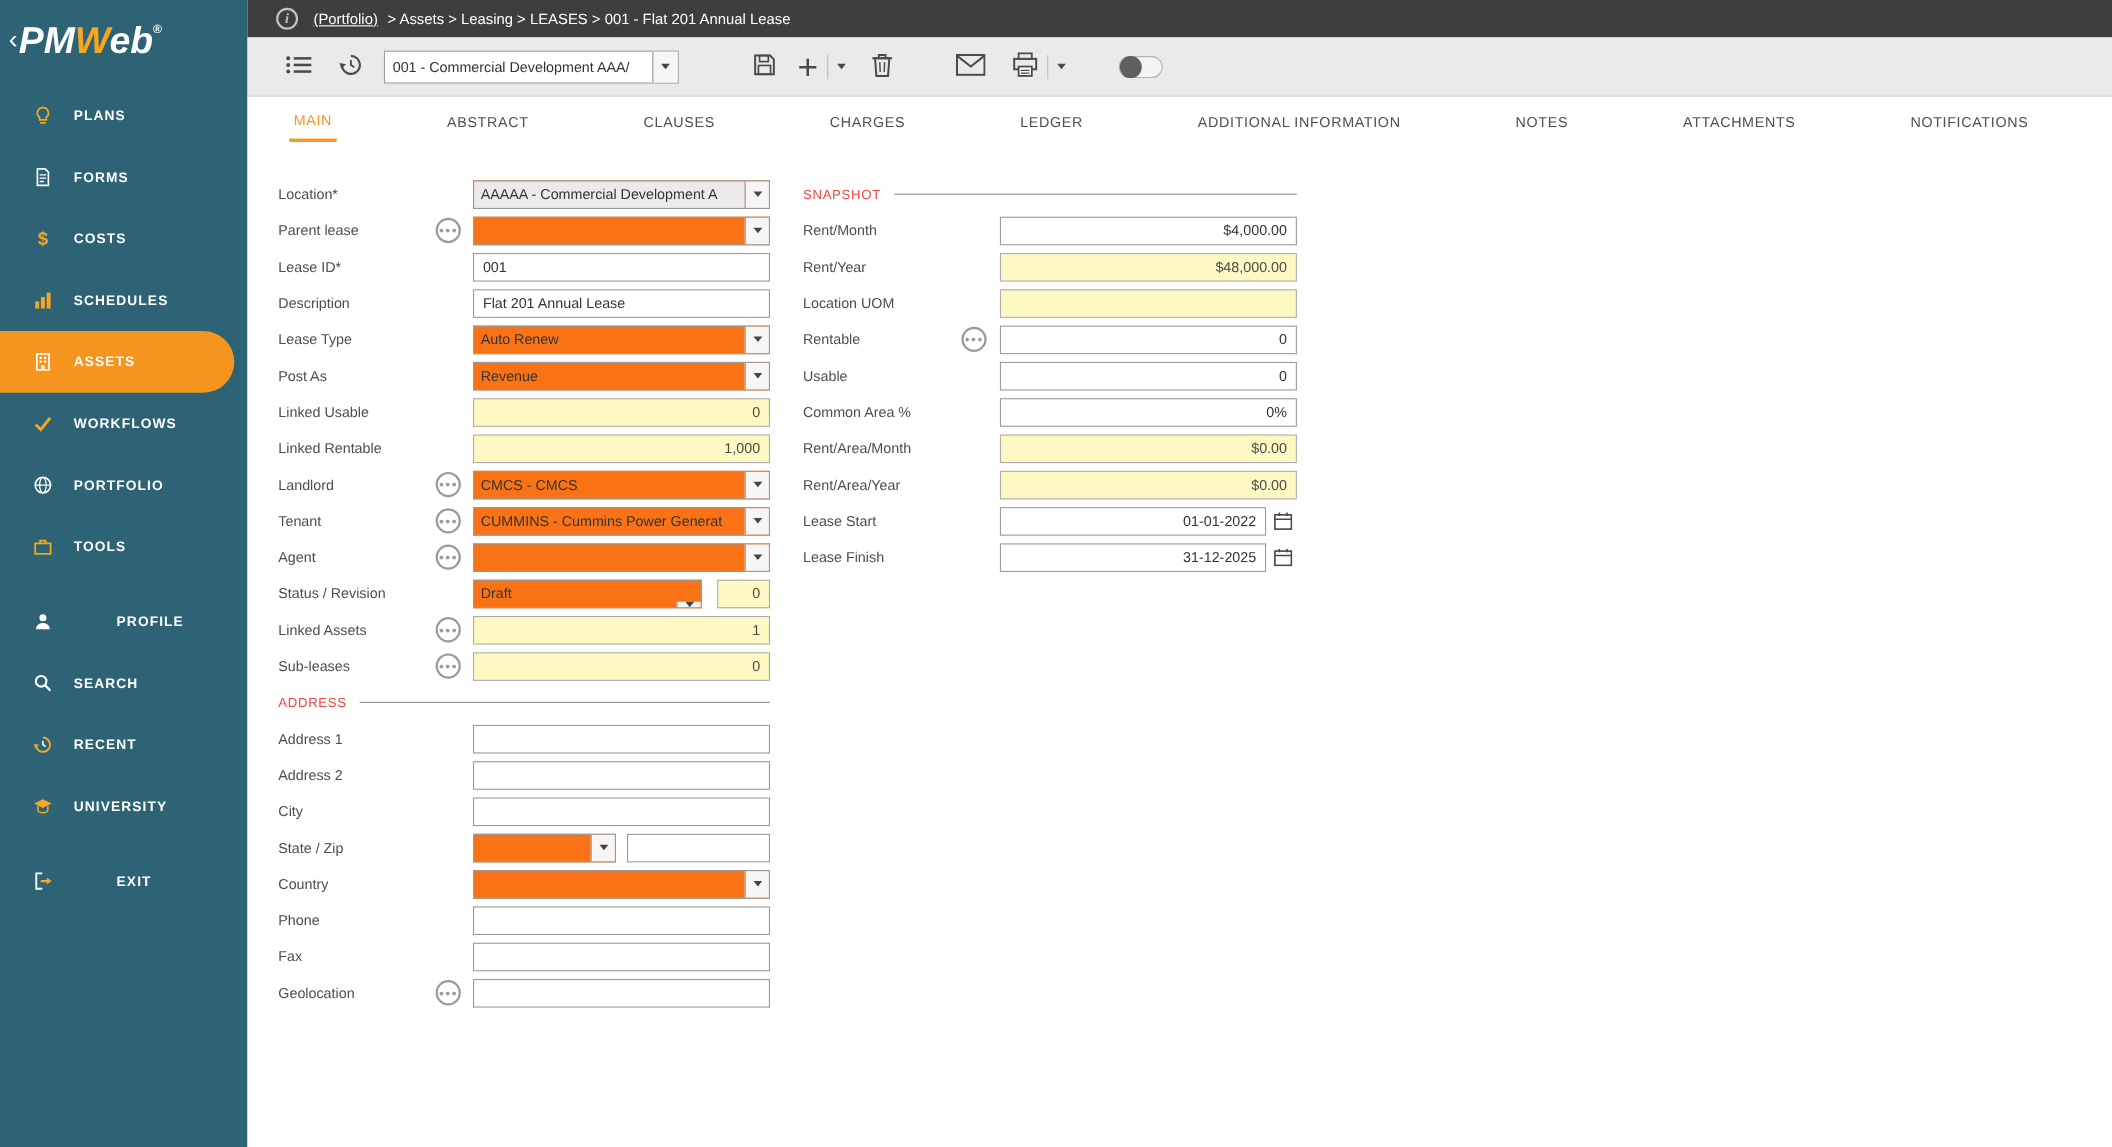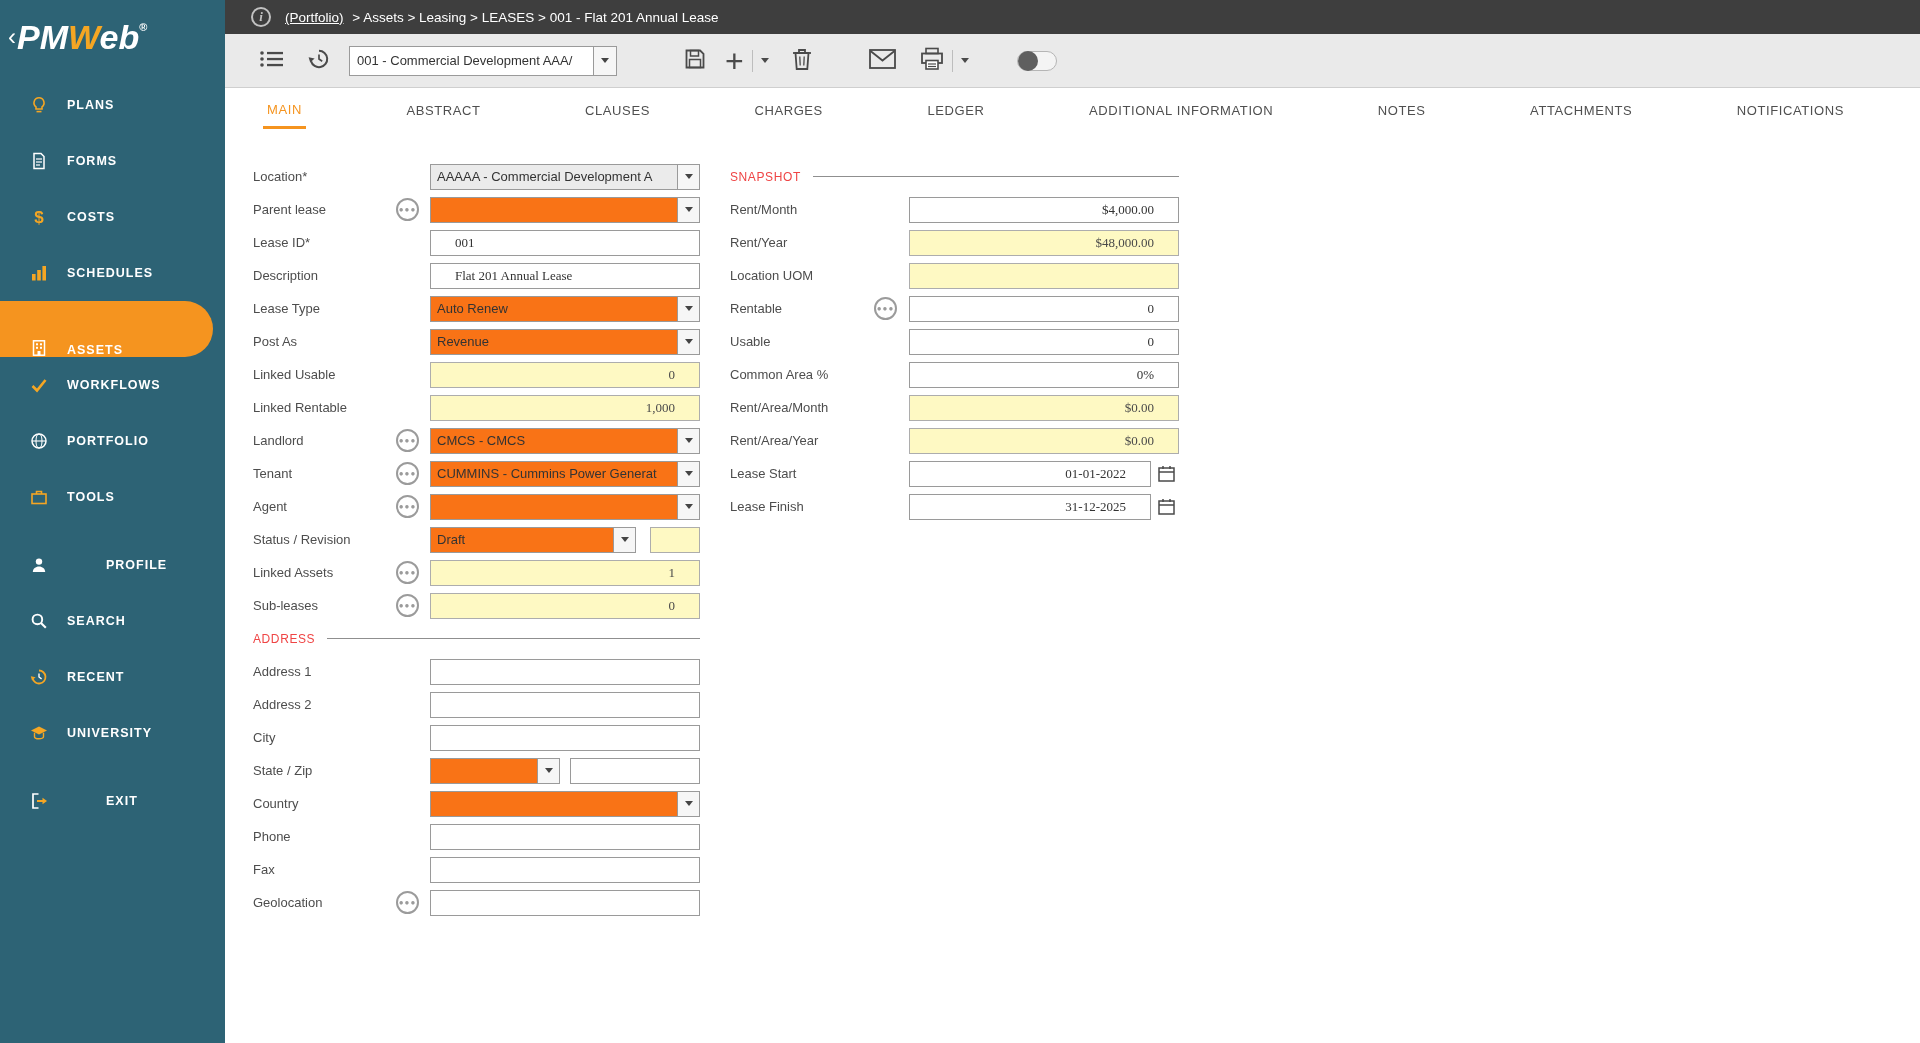--- a/index.html
+++ b/index.html
@@ -10,21 +10,21 @@
   
   .sidebar { width:225px; background:#2d6375; flex-shrink:0; display:flex; flex-direction:column; }
   .logo { padding:18px 21px 20px 8px; color:#fff; font-weight:bold; font-style:italic; font-size:34px; white-space:nowrap; cursor:pointer; }
   .logo .chev { font-style:normal; font-size:24px; font-weight:normal; vertical-align:4px; margin-right:1px; }
   .logo .l-w { color:#f5a623; }
   .logo .l-reg { font-size:11px; vertical-align:18px; font-style:normal; }
   .nav { display:flex; flex-direction:column; }
   .nav-item { height:56px; display:flex; align-items:center; padding-left:28px; color:#fff; cursor:pointer; }
   .nav-item .nav-icon { width:22px; display:flex; justify-content:center; }
   .nav-item .nav-label { margin-left:17px; font-size:12.5px; font-weight:600; letter-spacing:1px; }
-  .nav-item.active { background:#f5941f; margin-right:12px; border-radius:0 28px 28px 0;align-items:flex-end; }
+  .nav-item.active { background:#f5941f; margin-right:12px; border-radius:0 28px 28px 0; }
   .nav-item.gap { margin-top:12px;gap:39px; }
   .ic-orange { color:#f5a623; }
   .ic-white { color:#ffffff; }
 
   
   .main { flex:1; display:flex; flex-direction:column; min-width:0; }
 
   .topbar { height:34px; background:#3e3e3e; display:flex; align-items:center; padding-left:26px; flex-shrink:0; }
   .info-circle { width:20px; height:20px; border:2px solid #c2c2c2; border-radius:50%; color:#c2c2c2;
     font-family:"Liberation Serif", serif; font-style:italic; font-size:13px; font-weight:bold;
@@ -56,31 +56,31 @@
   .content { flex:1; background:#fff; padding:30px 0 0 28px; display:flex; overflow:hidden; }
   .col-left { width:447px; margin-right:30px; flex-shrink:0; }
   .col-right { width:449px; flex-shrink:0; }
   .row { height:33px; display:flex; align-items:center; }
   .lbl { width:132px; font-size:13px; color:#4d4d4d; flex-shrink:0; white-space:nowrap; }
   .ell { width:45px; flex-shrink:0; display:flex; justify-content:center; align-items:center; }
   .col-right .ell { width:47px; }
   .dots { width:23px; height:23px; border-radius:50%; border:2px solid #9b9b9b; background:#fff; color:#9b9b9b;
     font-size:8px; letter-spacing:1px; line-height:1; display:flex; align-items:center; justify-content:center; cursor:pointer; padding:0; }
 
-  .inp { height:26px; border:1px solid #9a9a9a; background:#fff; font-size:13px; padding:0 24px; color:#333; font-family:Liberation Serif, serif; }
+  .inp { height:26px; border:1px solid #9a9a9a; background:#fff; font-size:13px; padding:0 8px; color:#333; font-family:Liberation Sans, sans-serif; }
   .inp.dis { background:#fef9c3; border-color:#adadad; color:#4a4a4a; }
   .num { text-align:right; }
 
   .sel { display:flex; height:26px; border:1px solid #9a9a9a; background:#f97316; cursor:pointer; }
   .sel .sel-val { flex:1; font-size:13px; line-height:24px; padding:0 6px; white-space:nowrap; overflow:hidden; color:#333; min-width:0; }
   .sel .sel-btn { width:22px; border-left:1px solid #9a9a9a; background:#f6f6f6; display:flex; align-items:center; justify-content:center; flex-shrink:0; }
   .sel.sel-dis .sel-val { background:#ebebeb; }
   .car { width:0; height:0; border-left:4px solid transparent; border-right:4px solid transparent; border-top:5px solid #444; }
 
-  .w270 { width:270px; } .w242 { width:242px; } .w208 { width:208px; } .w130 { width:130px; } .w48 { width:48px; }
+  .w270 { width:270px; } .w242 { width:242px; } .w208 { width:208px;align-items:flex-end; } .w130 { width:130px; } .w48 { width:48px; }
   .gap10 { width:10px; } .gap14 { width:14px; }
 
   .sec { height:33px; display:flex; align-items:center; }
   .sec-t { font-size:12px; color:#ef4444; letter-spacing:0.6px; white-space:nowrap; }
   .sec-line { flex:1; height:1px; background:#8f8f8f; margin-left:12px; }
 
   .cal { margin-left:7px; cursor:pointer; display:flex; align-items:center; }
 </style>
 </head>
 <body>

